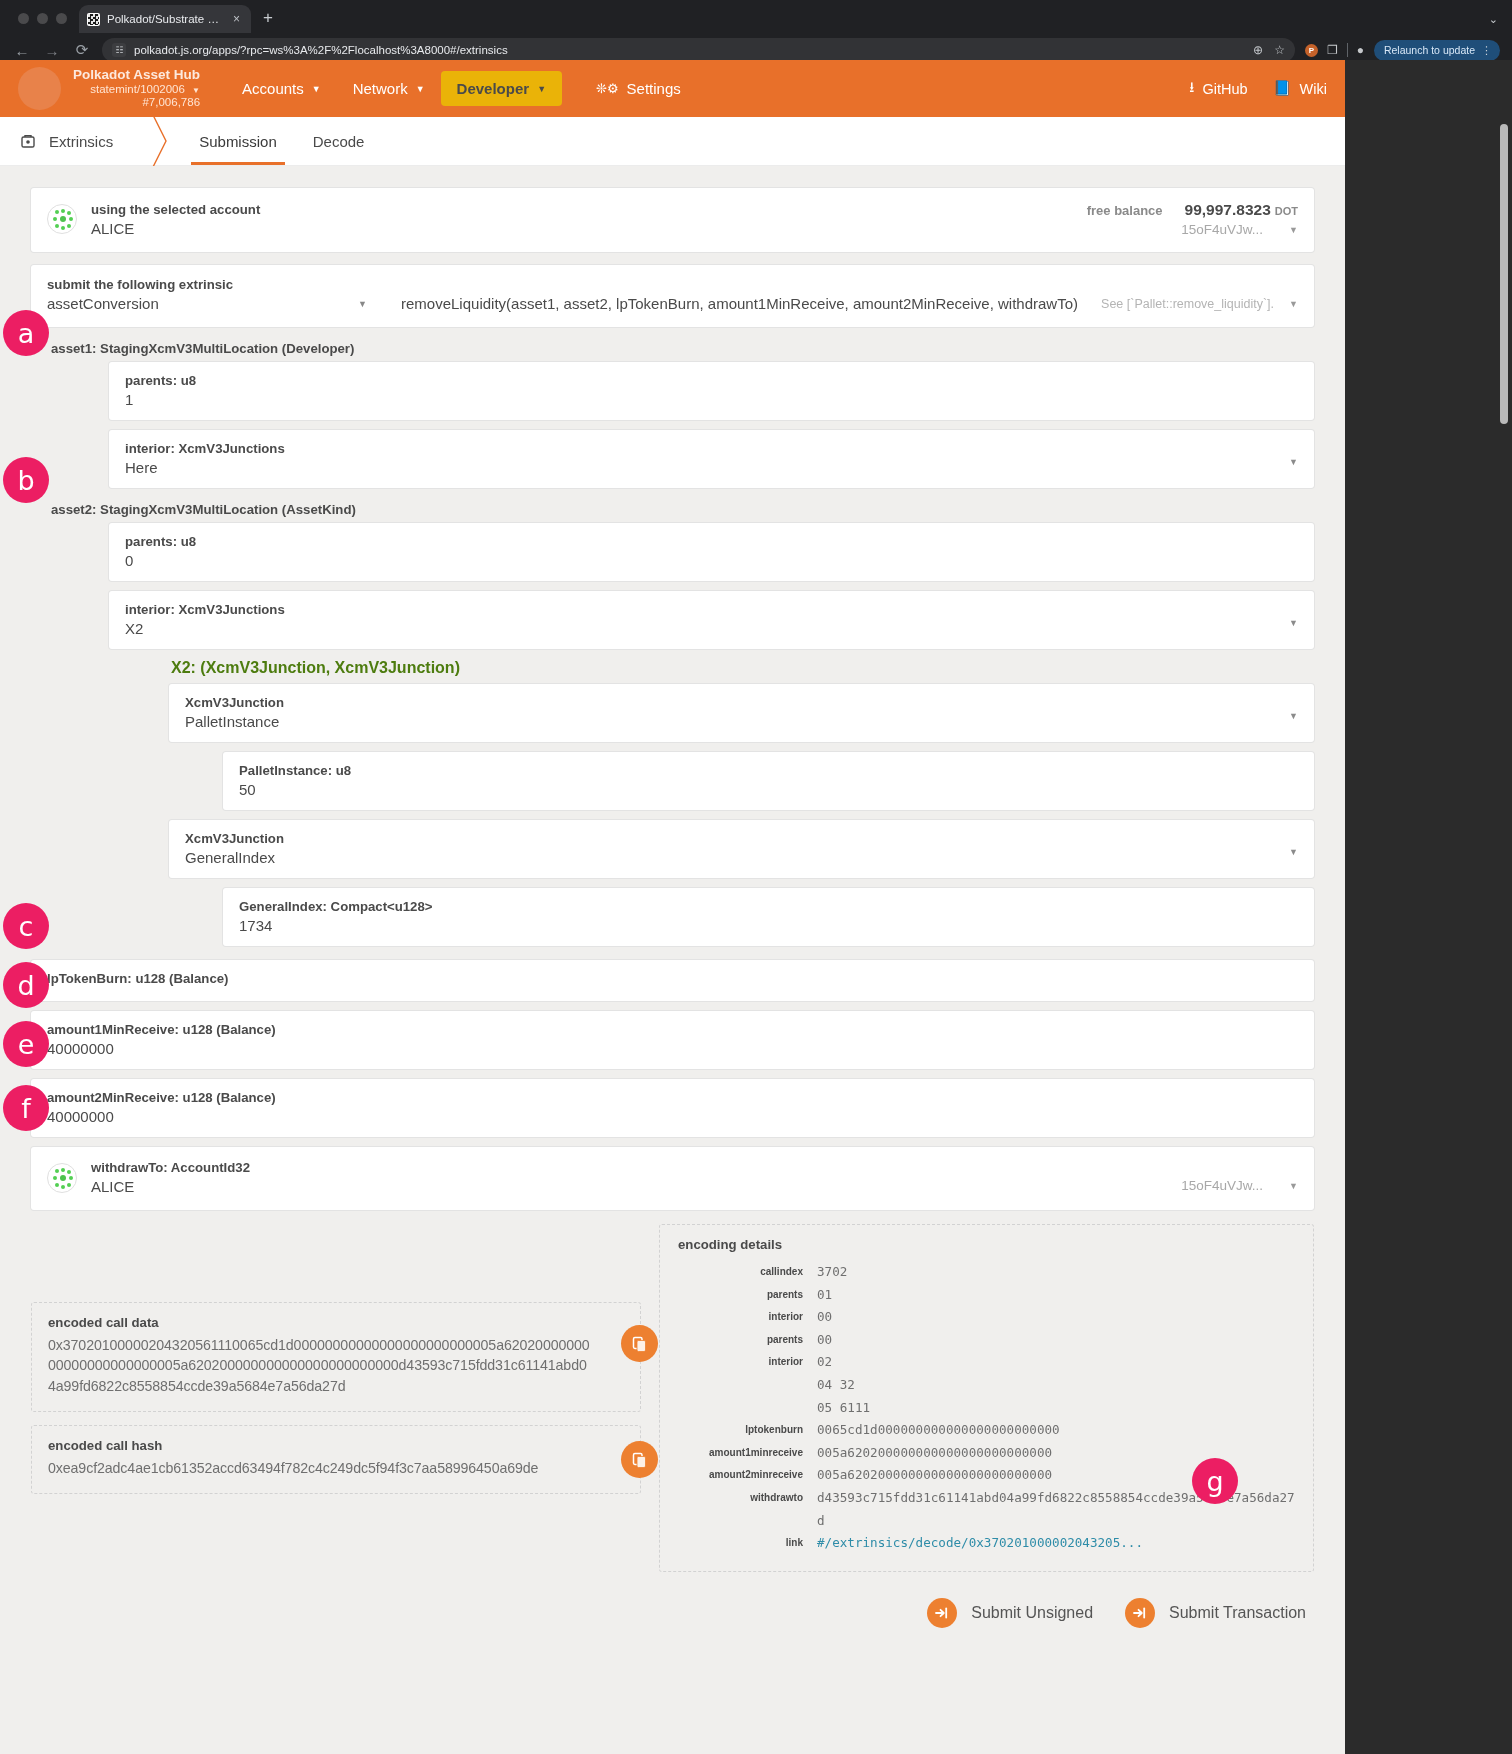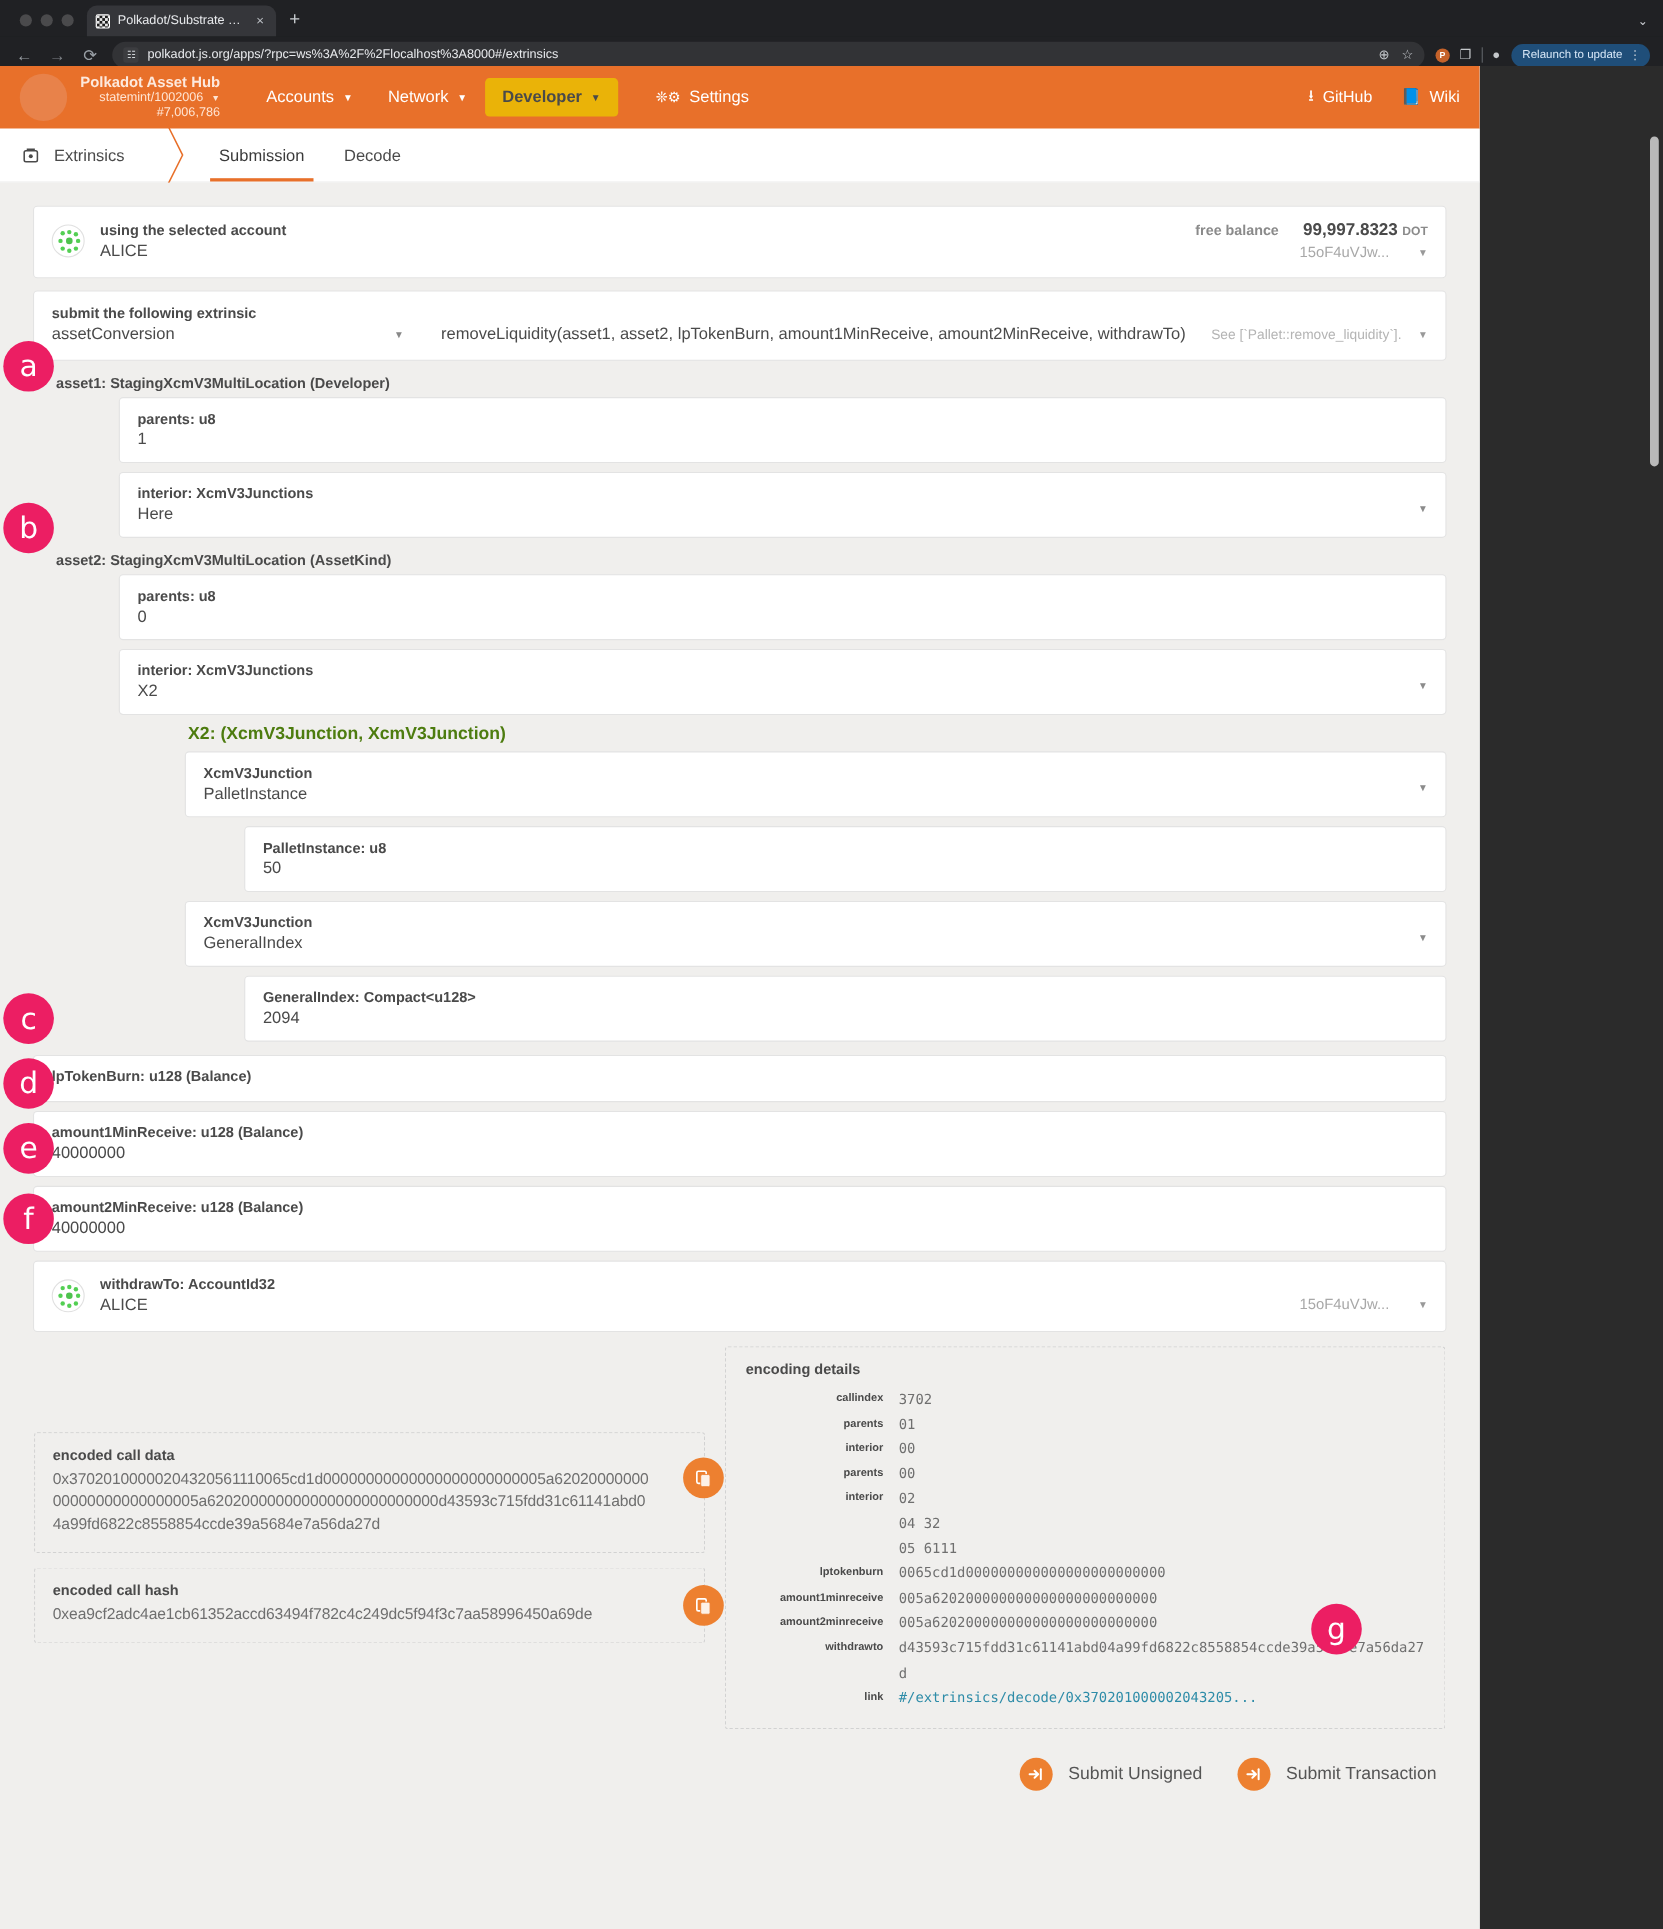--- a/index.html
+++ b/index.html
@@ -356,21 +356,21 @@
             <div class="lbl">PalletInstance: u8</div>
             <div class="val">50</div>
           </div>
           <div class="field ind2">
             <div class="lbl">XcmV3Junction</div>
             <div class="val">GeneralIndex</div>
             <span class="fcaret">▼</span>
           </div>
           <div class="field ind3">
             <div class="lbl">GeneralIndex: Compact&lt;u128&gt;</div>
-            <div class="val">2094</div>
+            <div class="val">1734</div>
           </div>
 
           <div class="field" style="margin-top:14px;">
             <div class="lbl">lpTokenBurn: u128 (Balance)</div>
           </div>
           <div class="field">
             <div class="lbl">amount1MinReceive: u128 (Balance)</div>
             <div class="val">40000000</div>
           </div>
           <div class="field">

